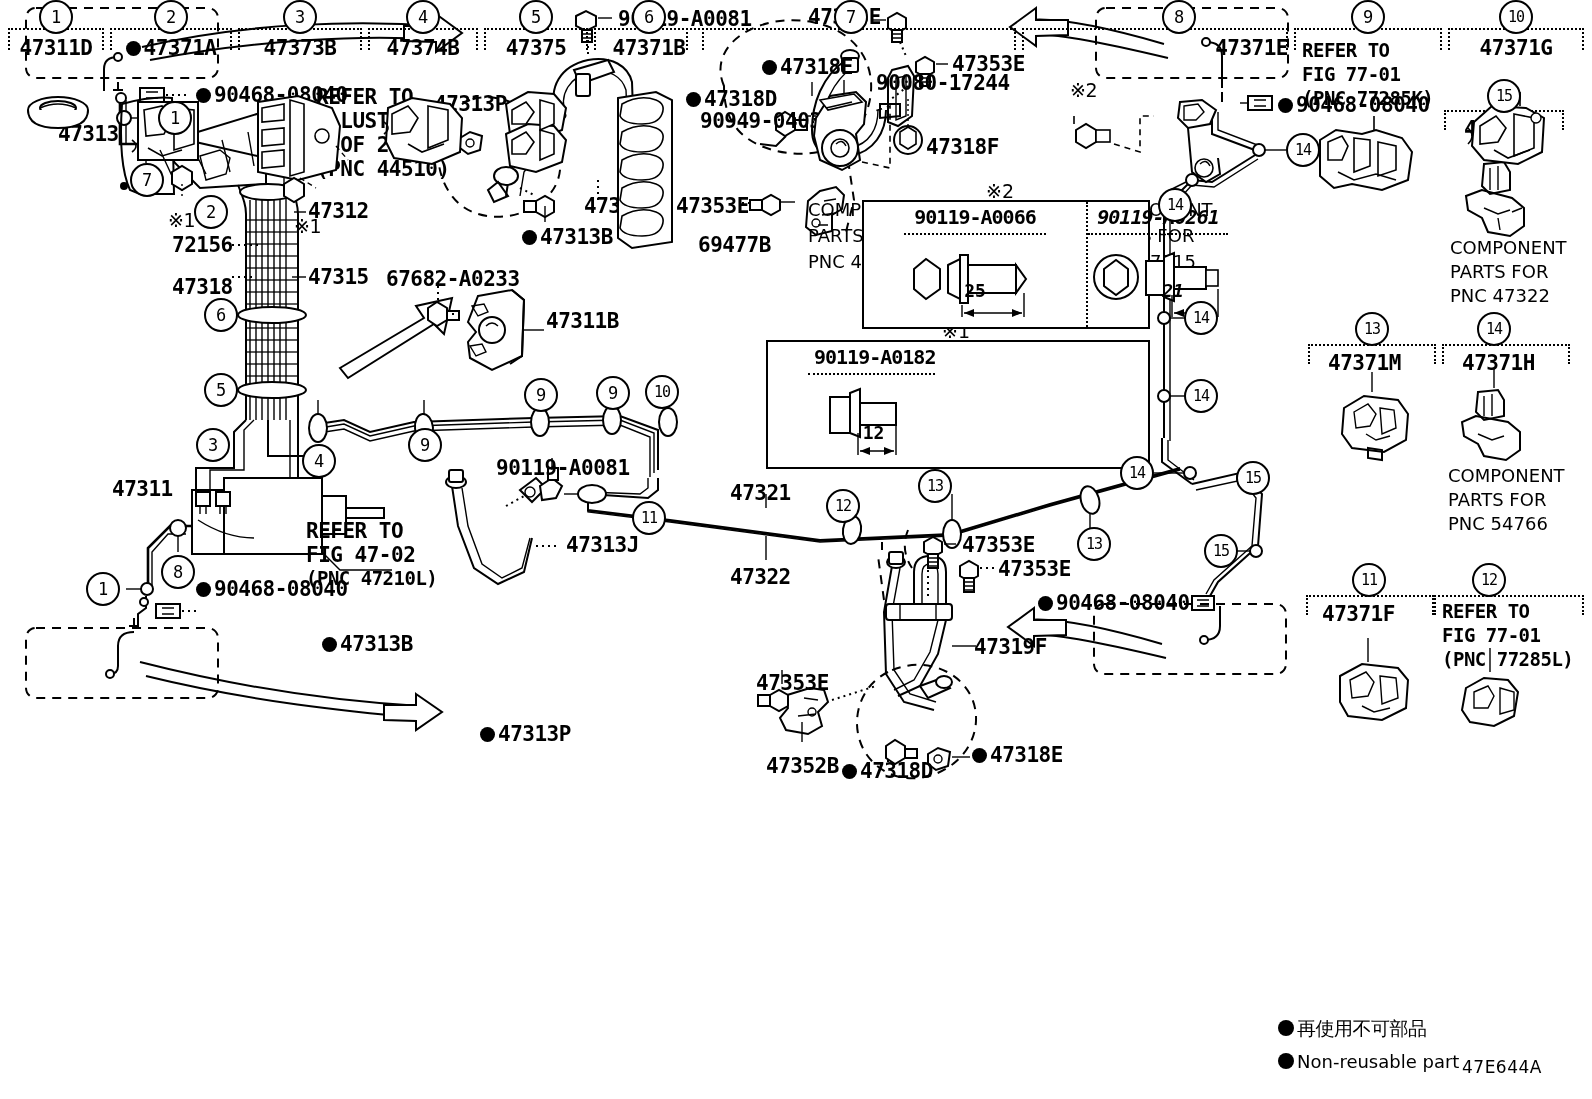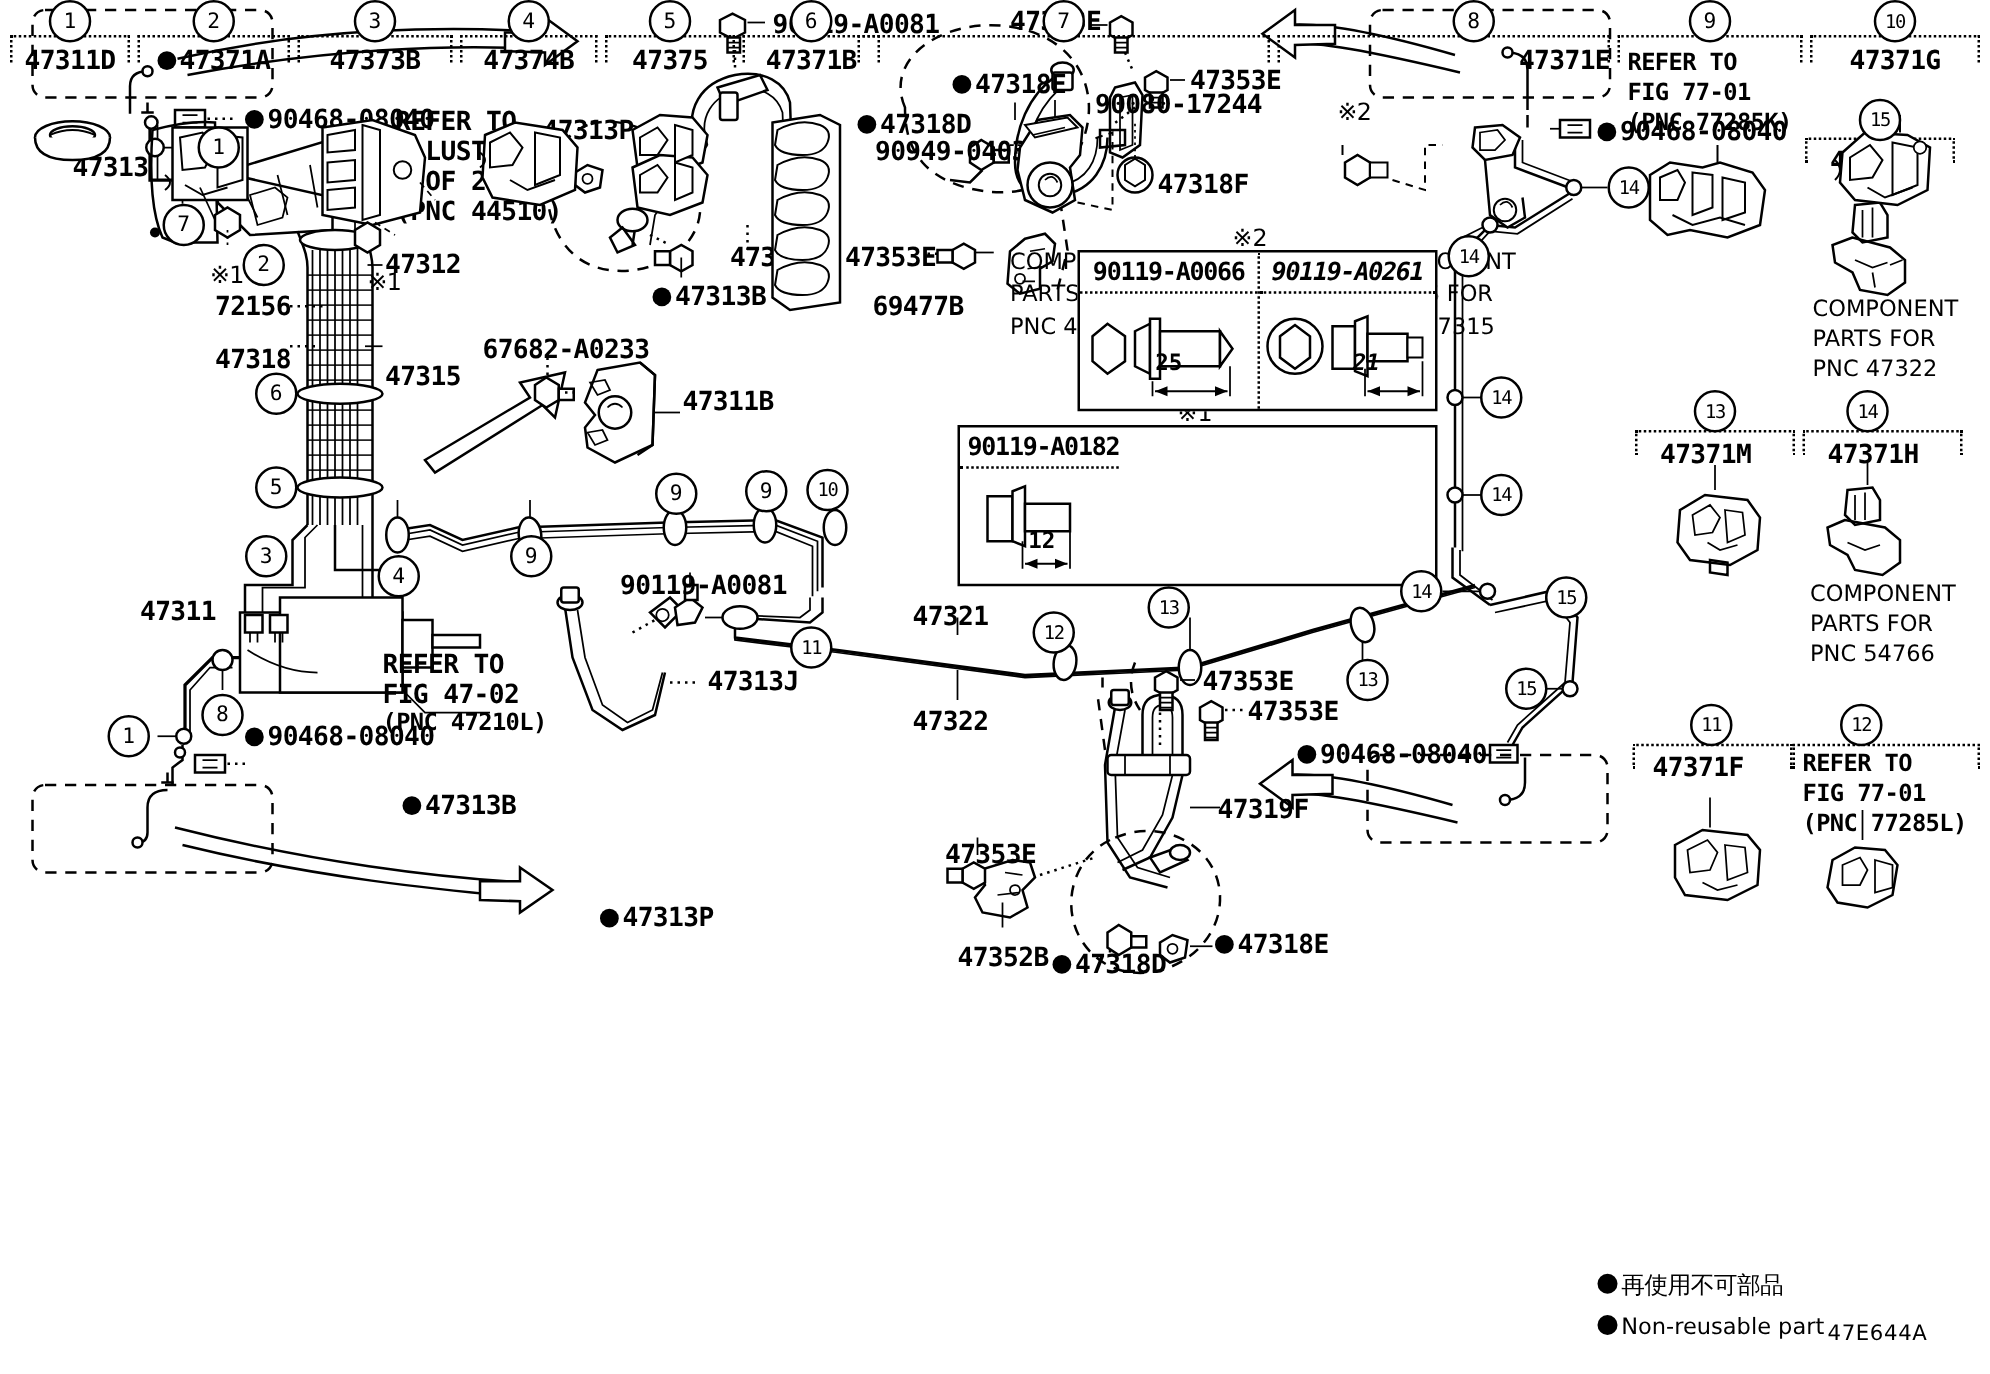--- a/index.html
+++ b/index.html
@@ -42,21 +42,21 @@
     font-family:"DejaVu Sans Mono","Liberation Mono",monospace;
     font-size:17px;font-weight:400;
     display:flex;align-items:center;justify-content:center;
     box-sizing:border-box;z-index:6;
   }
   .cnum.sm{font-size:15px;letter-spacing:-1px;}
   svg.layer{position:absolute;left:0;top:0;width:1592px;height:1099px;overflow:visible;}
   svg.layer *{vector-effect:non-scaling-stroke;}
   .tbl{position:absolute;border:2px solid #000;background:#fff;z-index:4;}
   .tbl .cells{display:flex;}
-  .tbl .cell{position:relative;}
+  .tbl .cell{position:relative;margin-left:40px;}
   .tbl .cell + .cell{border-left:2px dotted #000;font-style:italic;}
   .tbl .cellhdr{
     text-align:center;
     font-family:"DejaVu Sans Mono","Liberation Mono",monospace;
     font-weight:700;font-size:20px;padding:3px 6px 4px;
     border-bottom:2px dotted #000;letter-spacing:-1px;white-space:nowrap;
   }
   .tbl .cellbody{height:92px;position:relative;}
   .dim{
     position:absolute;bottom:8px;left:0;right:0;text-align:center;
@@ -536,21 +536,21 @@
 
 <div class="lbl" style="left:196px;top:84px;"><span class="dot"></span><span>90468-08040</span></div>
 <div class="lbl" style="left:316px;top:86px;">REFER TO</div>
 <div class="lbl" style="left:316px;top:110px;">ILLUST NO.</div>
 <div class="lbl" style="left:316px;top:134px;">2 OF 2</div>
 <div class="lbl" style="left:316px;top:158px;">(PNC 44510)</div>
 <div class="lbl" style="left:58px;top:123px;">47313</div>
 <div class="lbl" style="left:308px;top:200px;">47312</div>
 <div class="lbl" style="left:172px;top:234px;">72156</div>
 <div class="lbl" style="left:172px;top:276px;text-align:right;">47318</div>
-<div class="lbl" style="left:308px;top:266px;margin-top:24px;">47315</div>
+<div class="lbl" style="left:308px;top:266px;">47315</div>
 <div class="lbl" style="left:112px;top:478px;">47311</div>
 <div class="lbl" style="left:546px;top:310px;">47311B</div>
 <div class="lbl" style="left:386px;top:268px;">67682-A0233</div>
 <div class="lbl" style="left:306px;top:520px;">REFER TO</div>
 <div class="lbl" style="left:306px;top:544px;">FIG 47-02</div>
 <div class="lbl sm" style="left:306px;top:568px;">(PNC 47210L)</div>
 <div class="lbl" style="left:196px;top:578px;"><span class="dot"></span><span>90468-08040</span></div>
 <div class="lbl" style="left:322px;top:633px;"><span class="dot"></span><span>47313B</span></div>
 <div class="lbl" style="left:480px;top:723px;"><span class="dot"></span><span>47313P</span></div>
 

